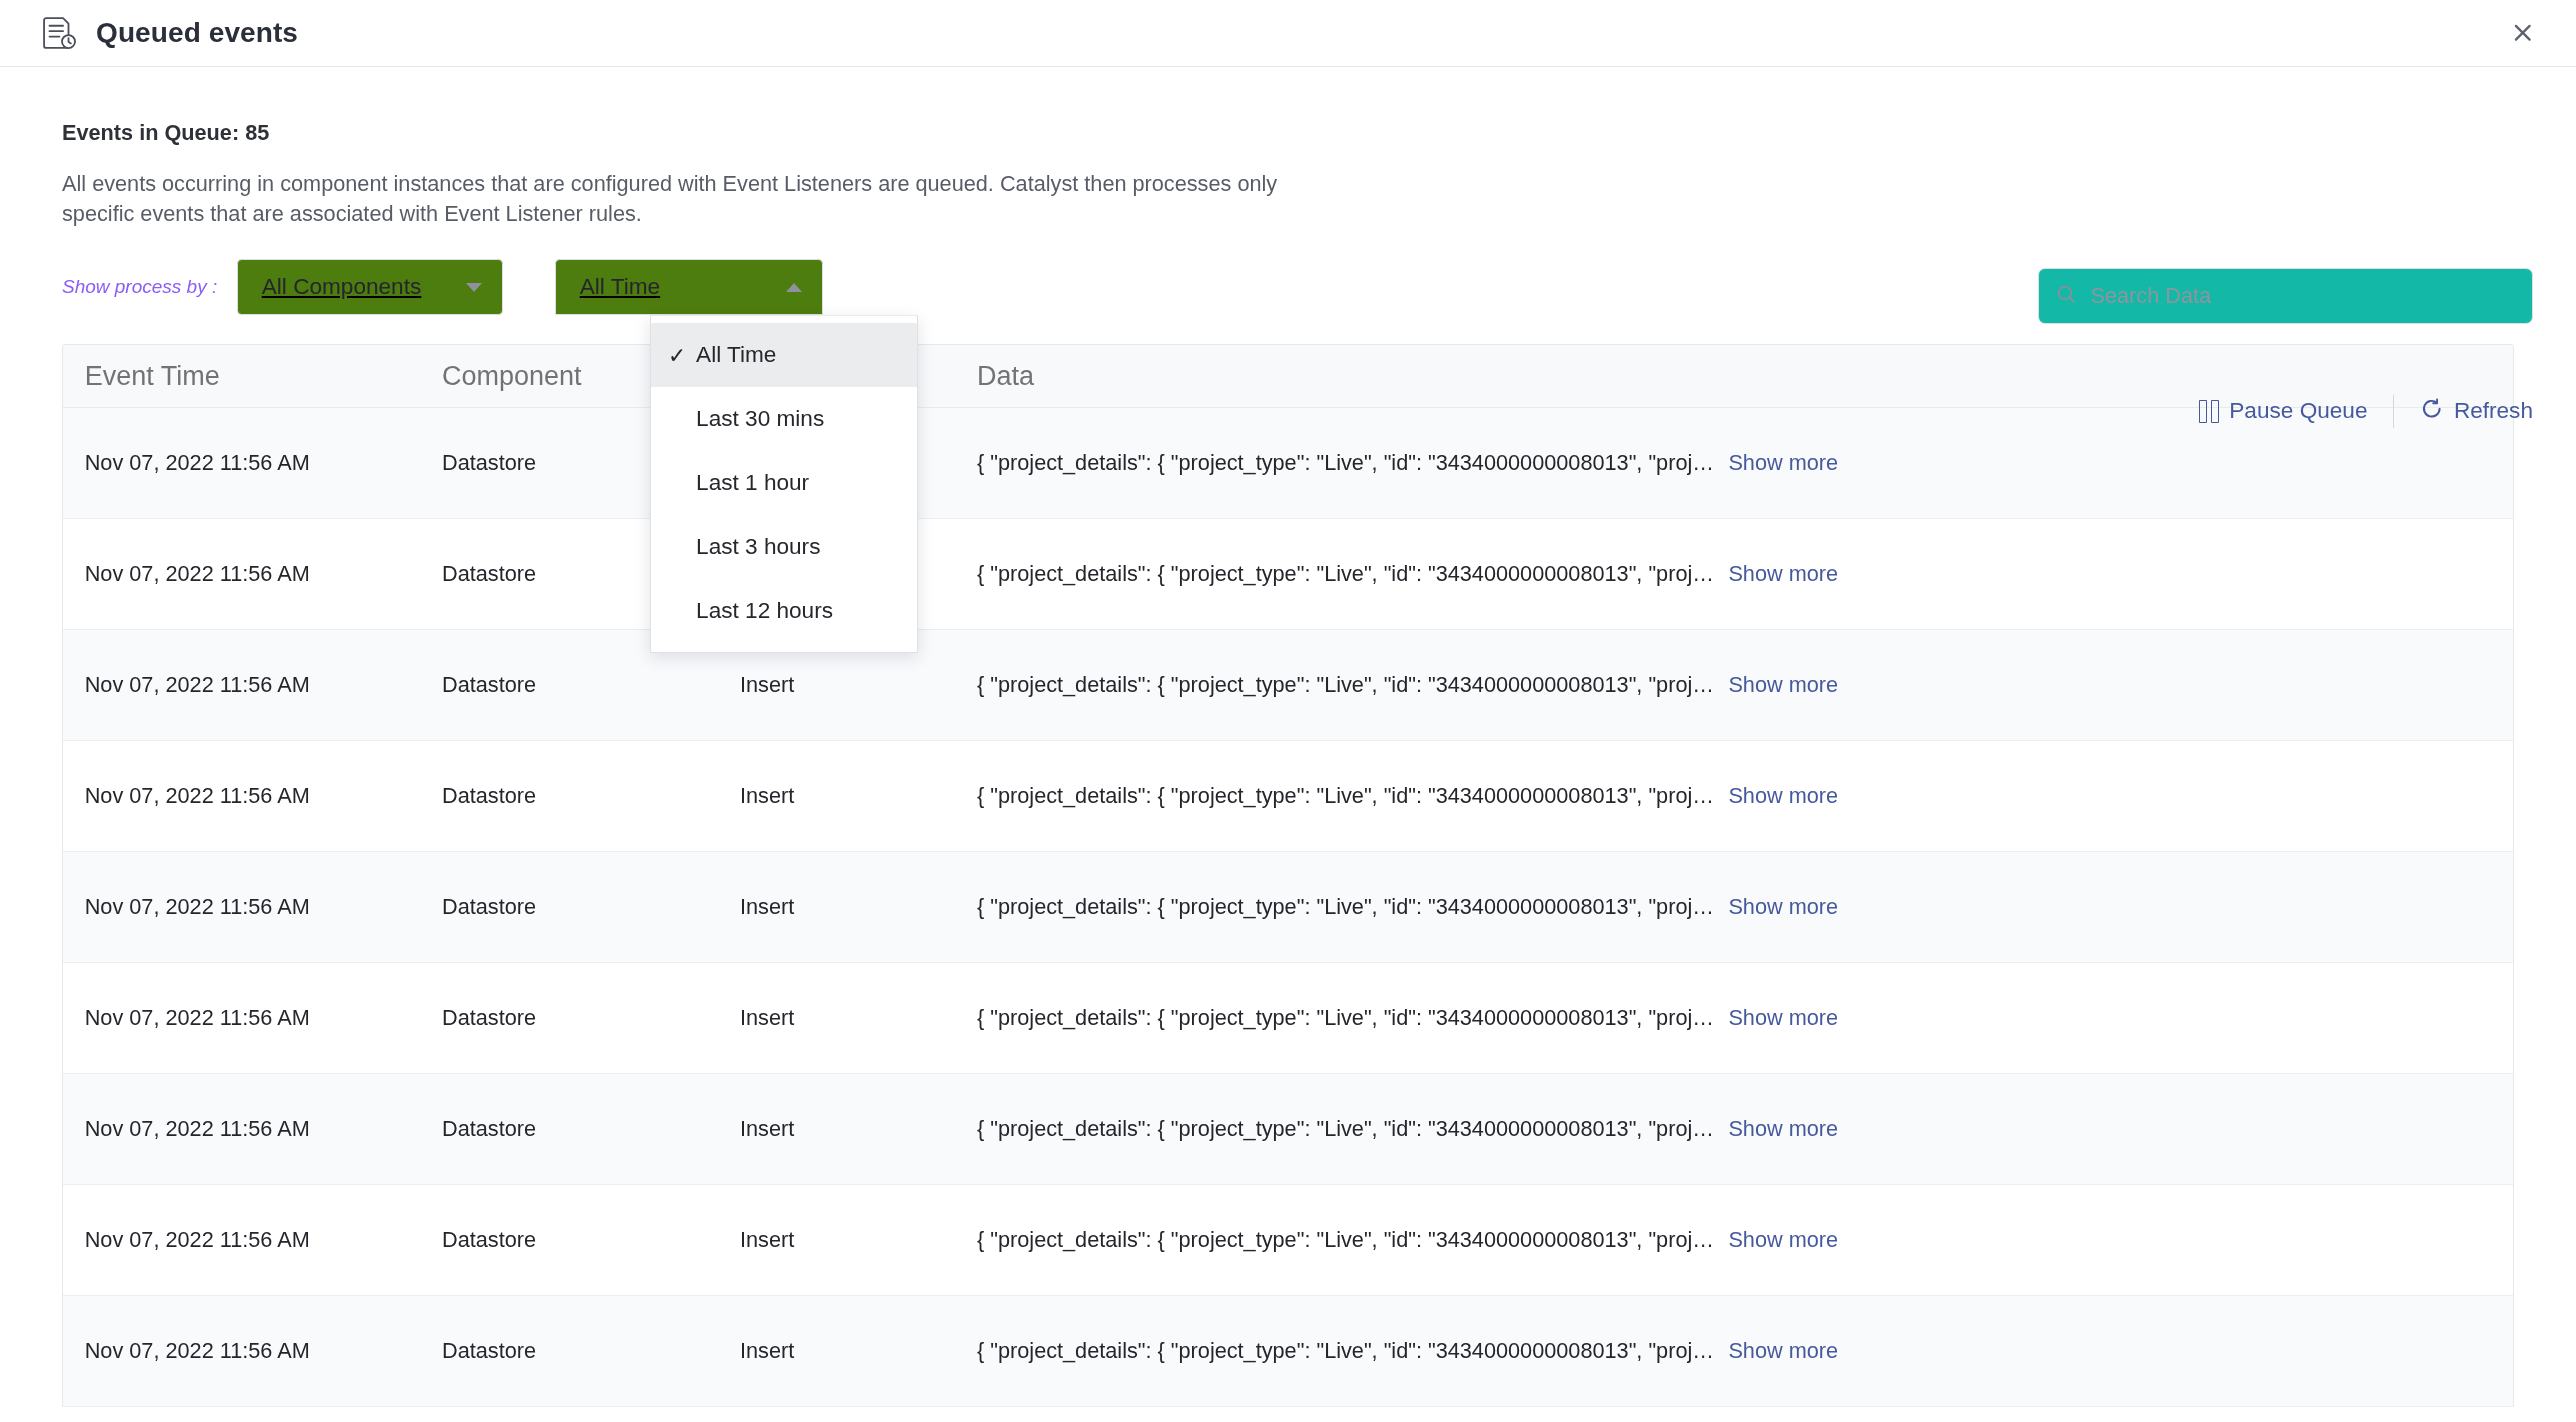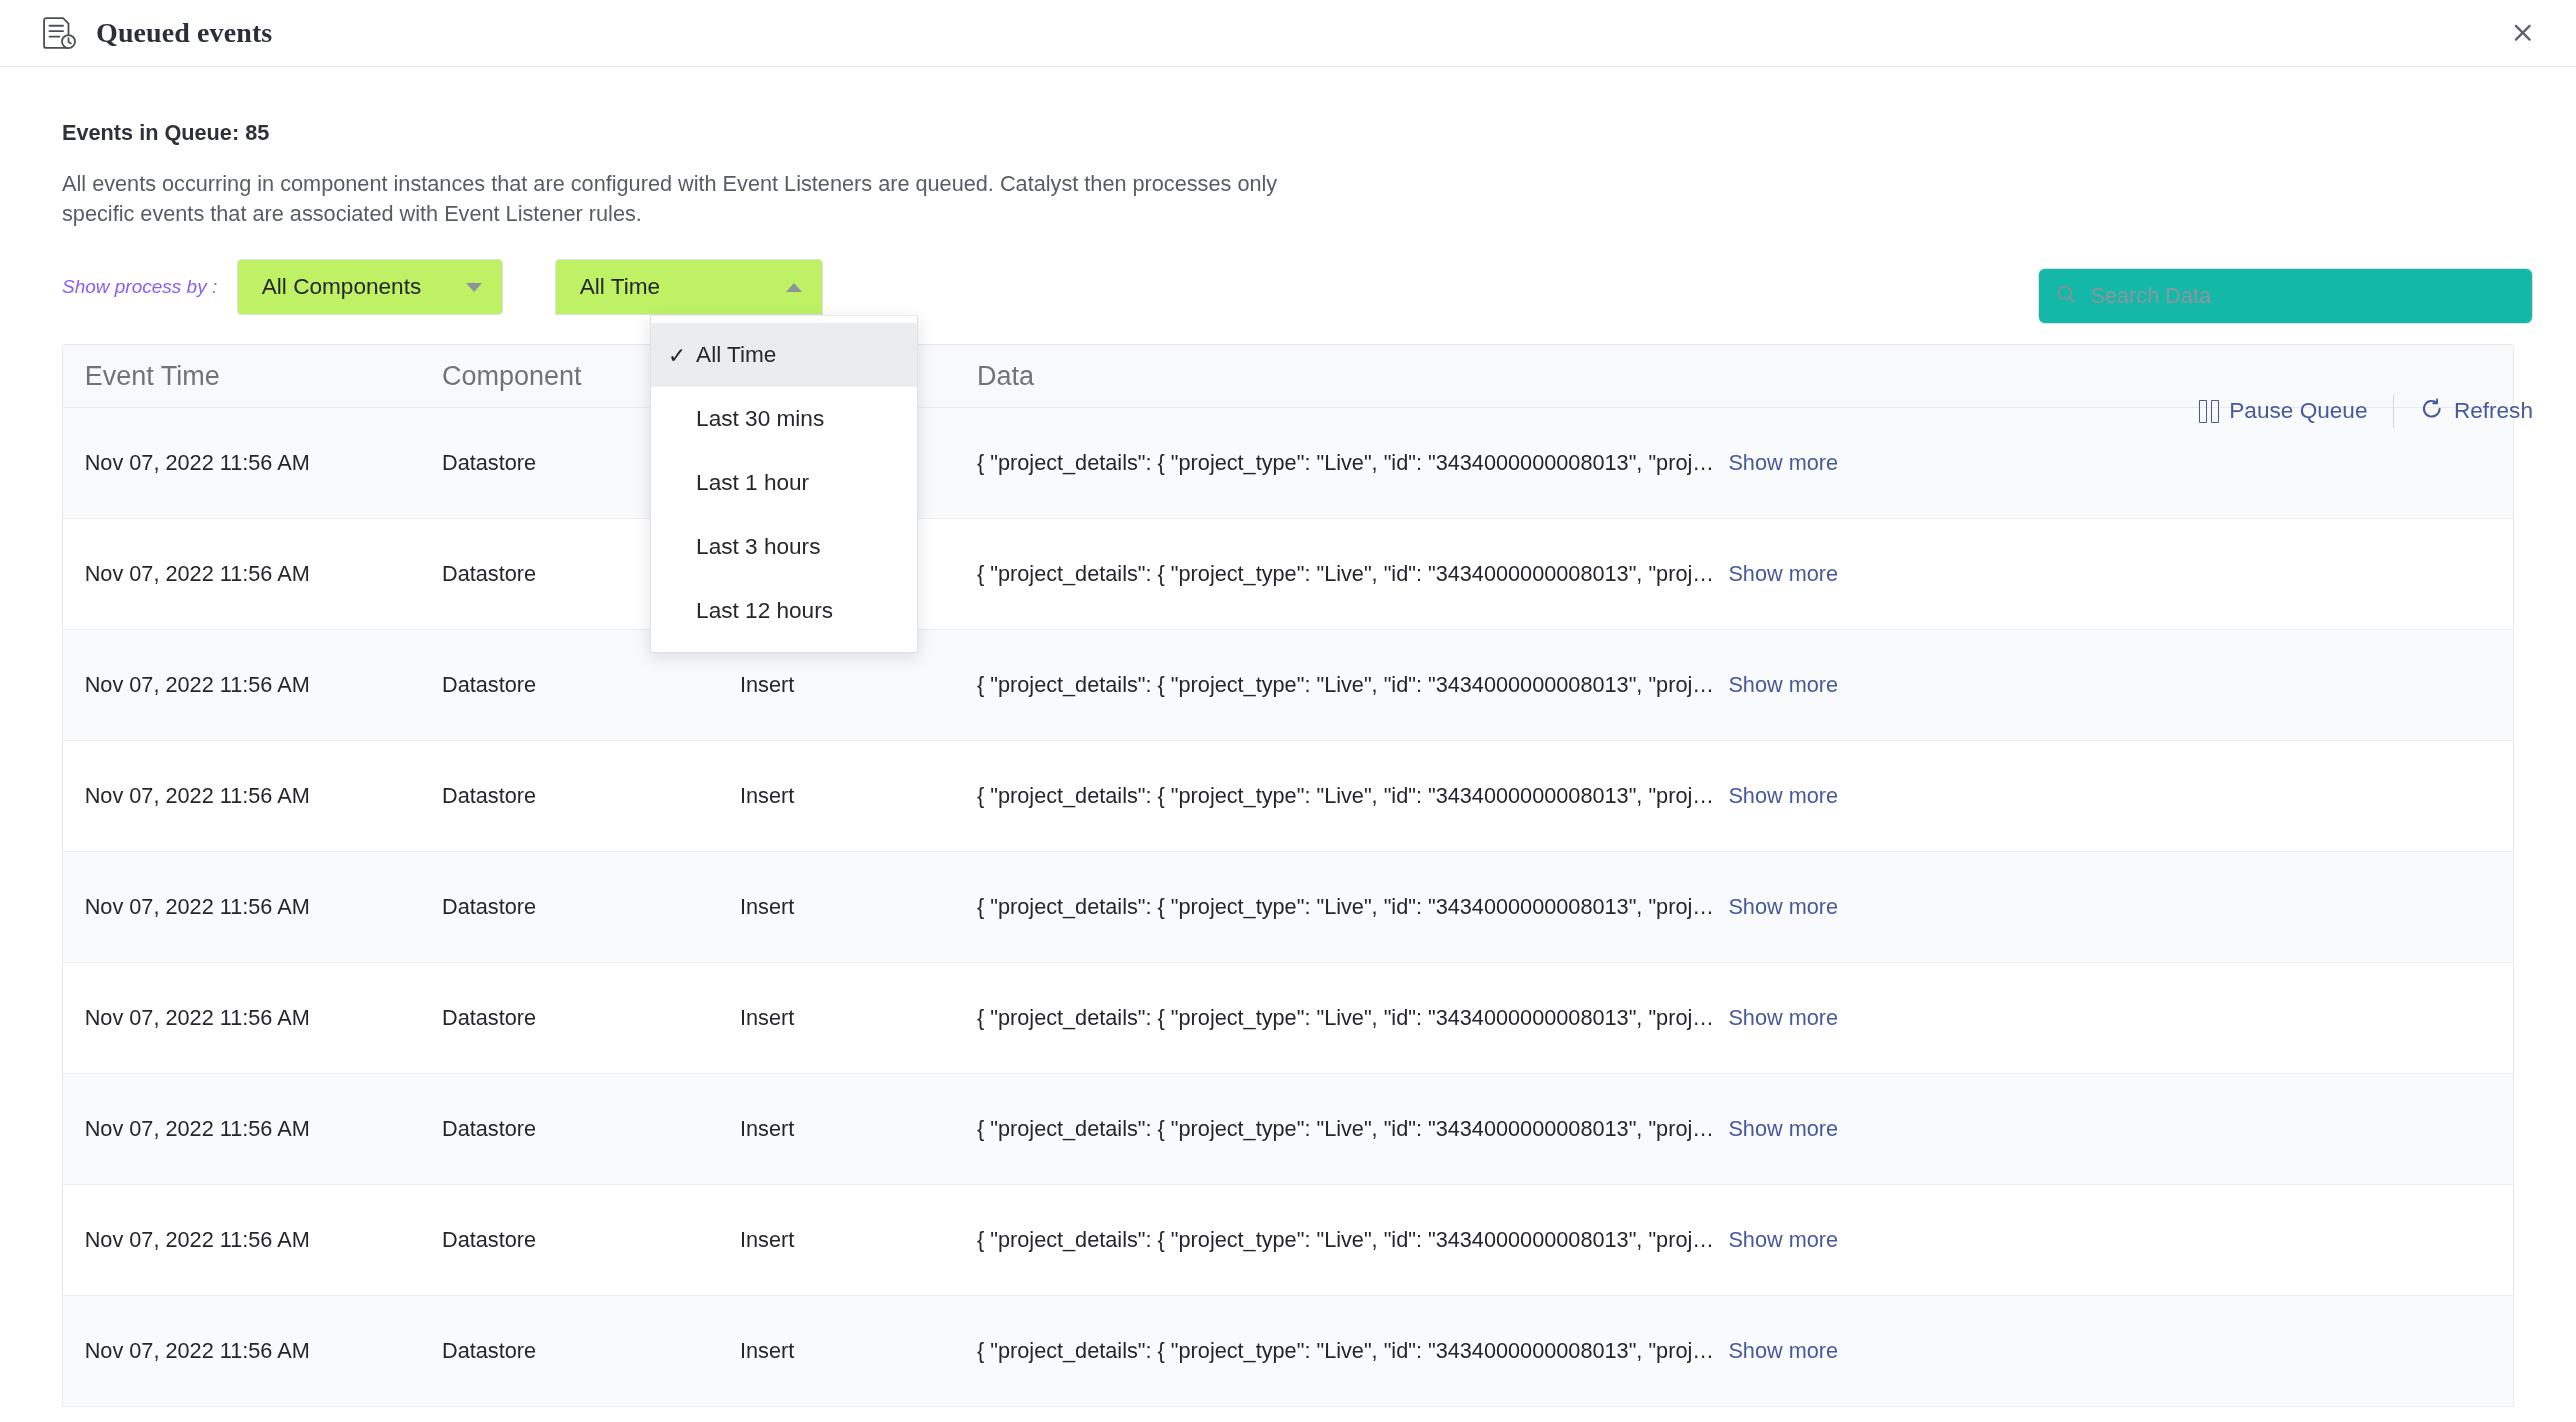--- a/index.html
+++ b/index.html
@@ -20,21 +20,20 @@
     align-items: center;
     padding-left: 40px;
   }
   .doc-clock-icon { width: 38px; height: 38px; flex: 0 0 38px; }
   .title-text {
     font-size: 28px;
     font-weight: bold;
     color: #2b2e3b;
     margin-left: 18px;
     letter-spacing: 0.1px;
-    font-family: Liberation Serif, serif;
   }
   .close-btn {
     position: absolute;
     right: 34px;
     top: 50%;
     transform: translateY(-50%);
     width: 38px; height: 38px;
     display: flex; align-items: center; justify-content: center;
     cursor: pointer;
   }
@@ -67,26 +66,27 @@
   .filter-label {
     font-size: 19px;
     color: #8b5cf6;
     margin-right: 20px;
     font-style: italic;
   }
   .select-box {
     height: 56px;
     border: 0.9px solid #dcdfe4;
     border-radius: 4.5px;
-    background: #bef264;
+    background: #4d7c0f;
     display: flex;
     align-items: center;
     justify-content: space-between;
     padding: 0 20px 0 23.5px;
     cursor: pointer;
+    text-decoration: underline;
   }
   .select-box .sel-val { font-size: 22.6px; color: #24262c; }
   .select-components { width: 266px; }
   .select-time { width: 268px; margin-left: 52px; border-radius: 4.5px 4.5px 0 0; }
 
   .caret-down {
     width: 0; height: 0;
     border-left: 8.1px solid transparent;
     border-right: 8.1px solid transparent;
     border-top: 9px solid #8d929c;

